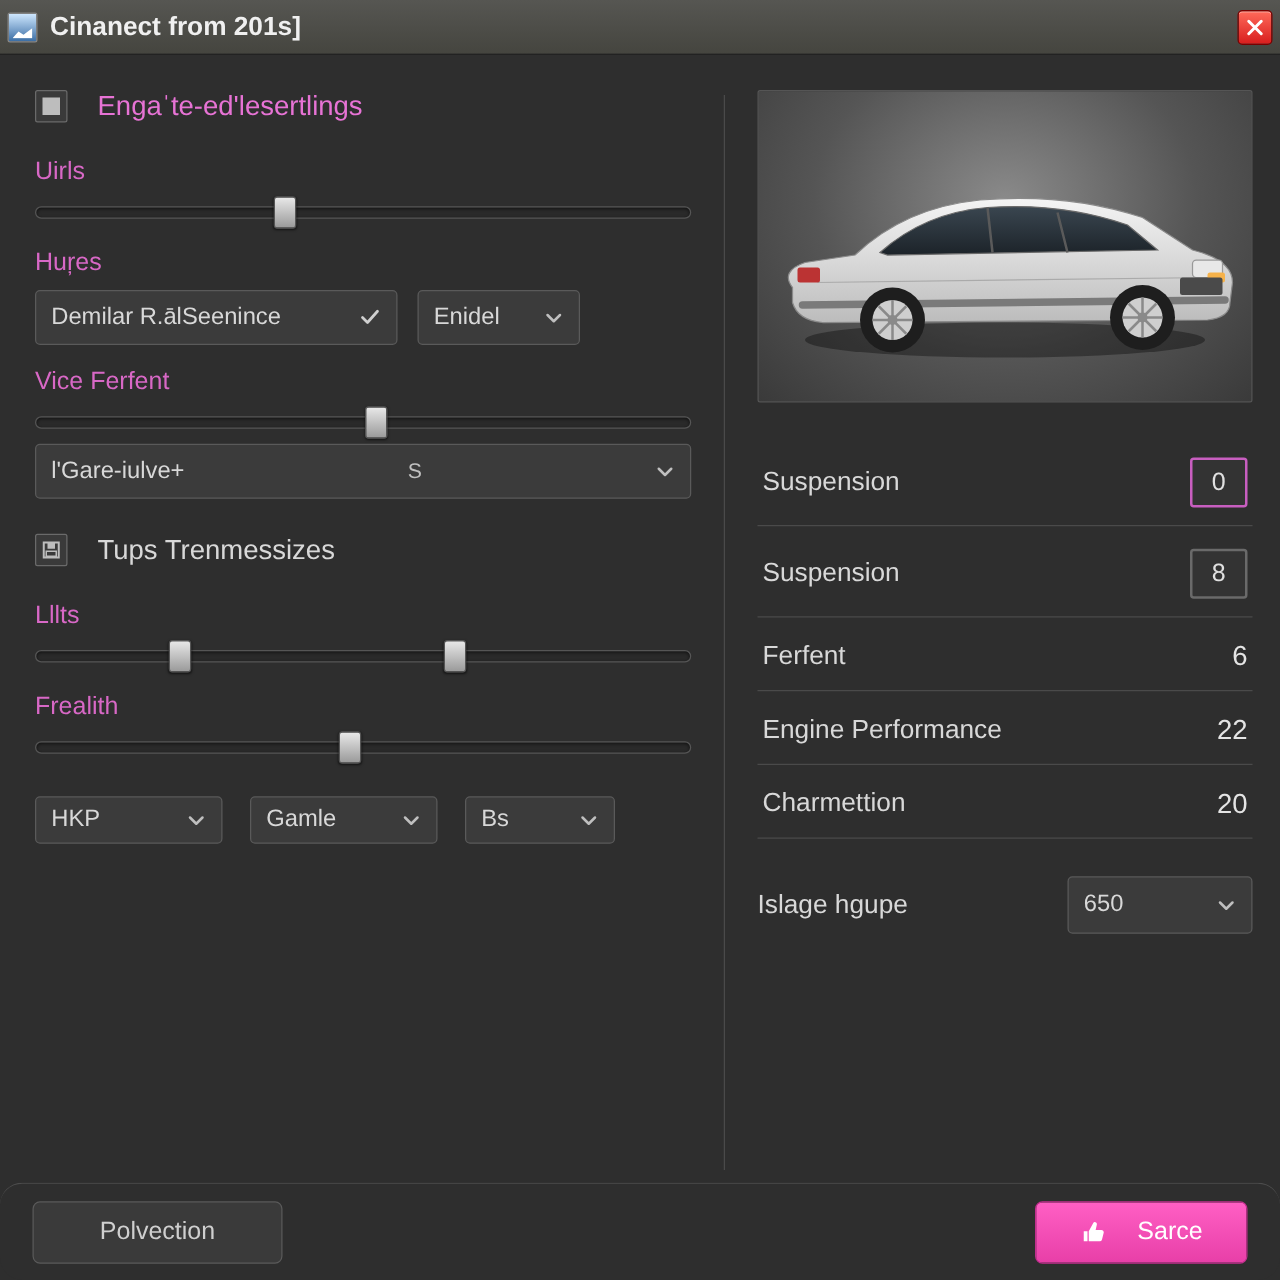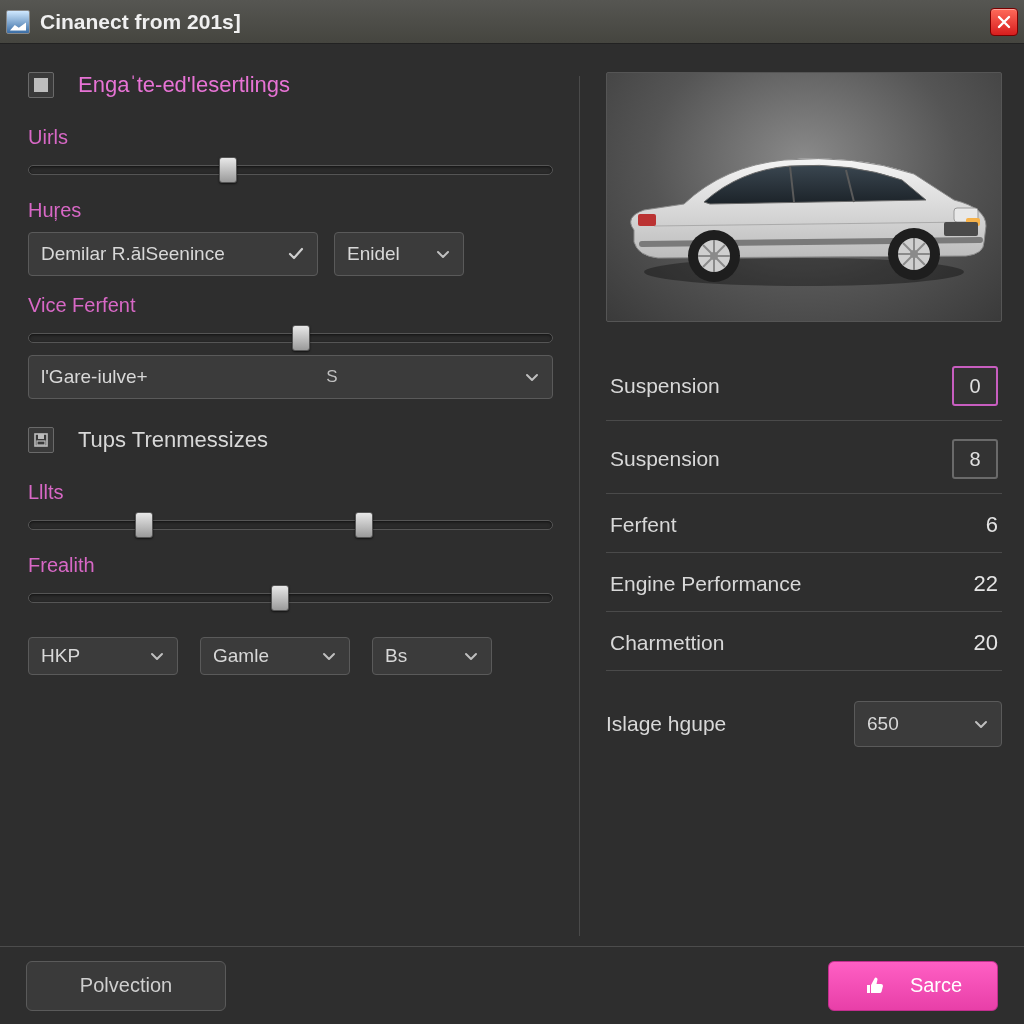--- a/index.html
+++ b/index.html
@@ -119,20 +119,21 @@
     display:flex; align-items:center; justify-content:space-between;
     padding-top:26px; font-size:21px;
   }
   .summary-row .dd { width:148px; height:46px; justify-content:space-between;}
 
   
   .footer {
     height:78px; border-top:1px solid #4c4c4c;
     display:flex; align-items:center; padding:0 26px; gap:16px;
     background:#2e2e2e;
+    border-radius:18px;
   }
   .btn {
     height:50px; border-radius:6px; display:flex; align-items:center; justify-content:center;
     font-size:20px; padding:0 28px; cursor:pointer;
   }
   .btn.secondary {
     background:#3a3a3a; border:1px solid #5a5a5a; color:#cfcfcf; width:200px;
   }
   .btn.primary {
     margin-left:auto; width:170px;

